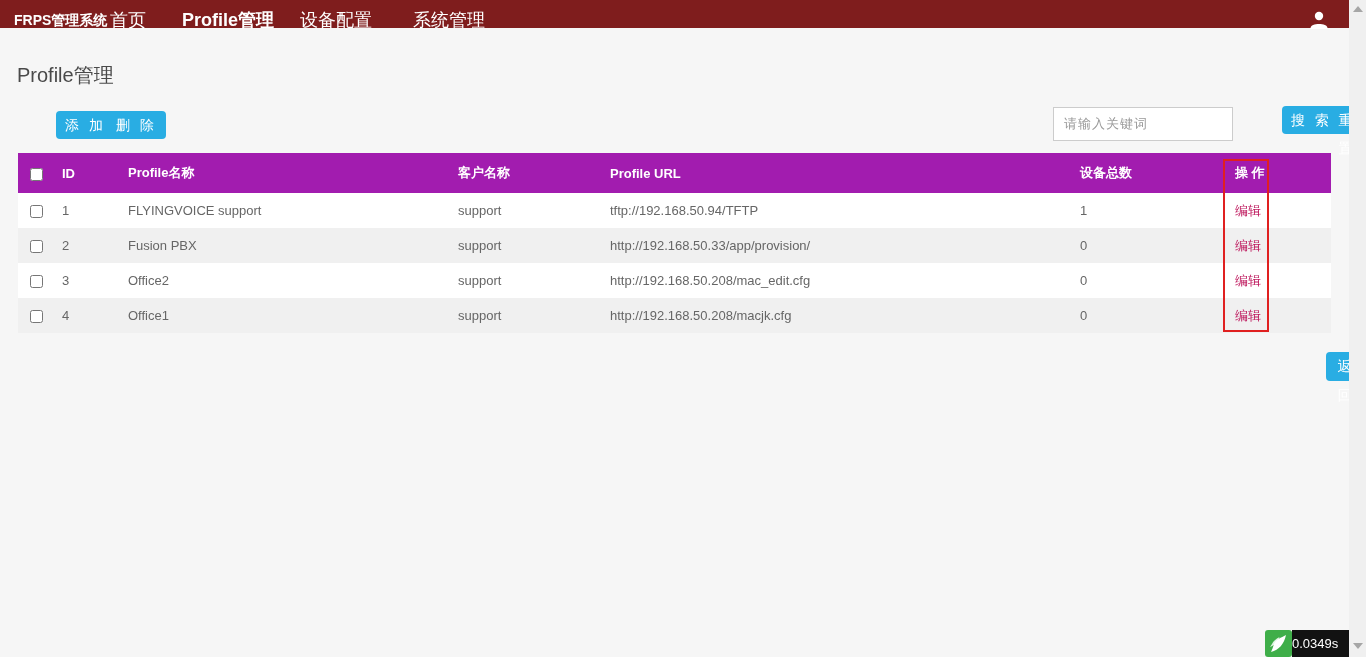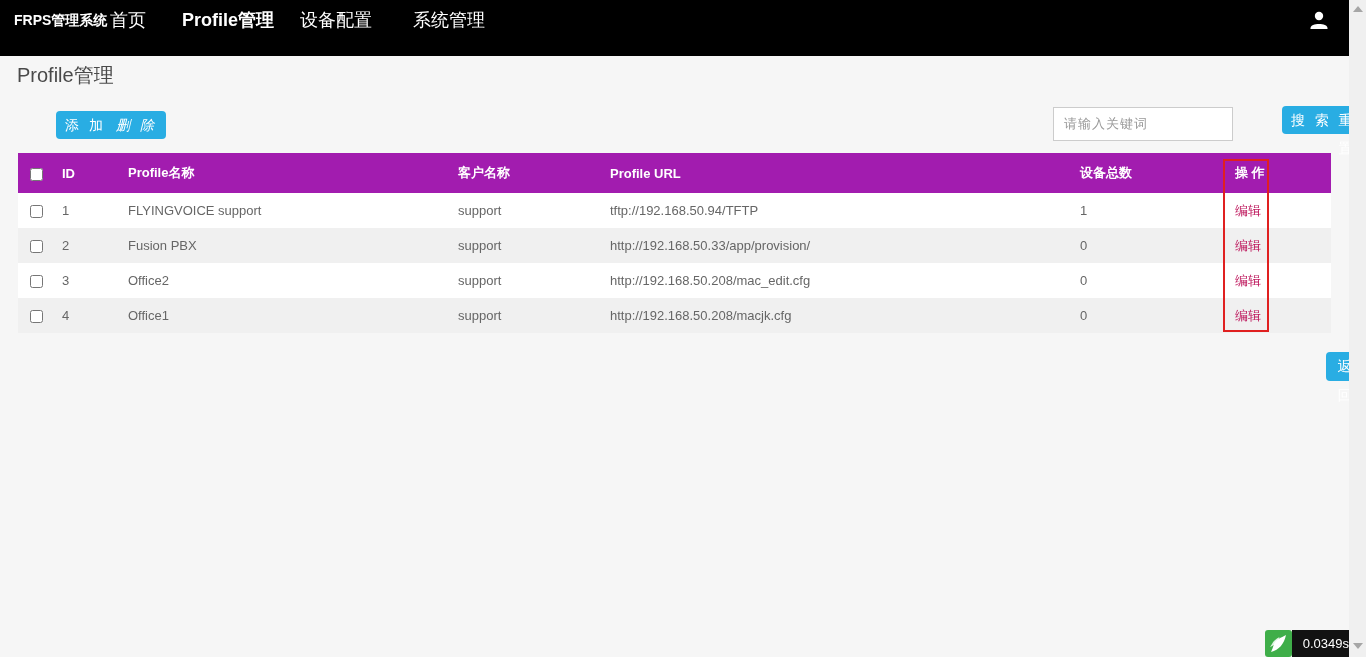--- a/index.html
+++ b/index.html
@@ -6,22 +6,22 @@
   html,body { width:1366px; height:657px; overflow:hidden; }
   body {
     font-family:"Liberation Sans","DejaVu Sans",sans-serif;
     background:#f6f6f6;
     position:relative;
     font-size:13px;
     color:#666;
   }
   
   .navbar {
-    position:absolute; left:0; top:0; width:1349px; height:56px;
-    background:#000000;
+    position:absolute; left:0; top:0; width:1349px; height:28px;
+    background:#7f1d1d;
   }
   .navbar .brand {
     position:absolute; left:14px; top:0; line-height:40px;
     color:#fff; font-weight:bold; font-size:14px; cursor:pointer;
   }
   .nav-item {
     position:absolute; top:0; line-height:40px; color:#fff;
     font-size:18px; text-decoration:none; cursor:pointer;
   }
   .nav-home    { left:110px; }
@@ -37,21 +37,21 @@
     font-size:20px; font-weight:normal; color:#4a4a4a;
   }
   
   .btn {
     display:inline-block; background:#29ade3; color:#fff; border:none;
     border-radius:4px; font-size:14px; letter-spacing:3px;
     padding:0 9px; height:28px; line-height:28px; cursor:pointer;
     font-family:inherit; text-align:center;margin-left:39px;
   }
   .btn-add    { position:absolute; left:17px;  top:111px; }
-  .btn-delete { position:absolute; left:68px;  top:111px;font-style:italic; }
+  .btn-delete { position:absolute; left:68px;  top:111px; }
   .search-input {
     position:absolute; left:1053px; top:107px; width:180px; height:34px;
     border:1px solid #ccc; background:#fff; padding:0 10px;
     font-size:13px; color:#555; font-family:Liberation Serif, serif; outline:none;
   }
   .search-input::placeholder { color:#999; letter-spacing:1px; }
   .btn-search { position:absolute; left:1243px; top:106px; }
   .btn-reset  { position:absolute; left:1289px; top:106px; }
   
   .profile-table {
@@ -72,21 +72,21 @@
   .btn-back { position:absolute; left:1287px; top:352px; height:29px; line-height:29px; }
   
   .annotation-rect {
     position:absolute; left:1223px; top:159px; width:46px; height:173px;
     border:2px solid #e02020; pointer-events:none;
   }
   
   .tp-icon { position:absolute; left:1265px; top:630px; width:27px; height:27px; }
   .time-badge {
     position:absolute; left:1292px; top:630px; width:57px; height:27px;
-    background:#121212; color:#fff; font-size:13px; text-align:right;
+    background:#121212; color:#fff; font-size:13px; text-align:left;
     line-height:27px; cursor:pointer;
   }
   
   .scrollbar {
     position:absolute; right:0; top:0; width:17px; height:657px;
     background:#f0f0f0;
   }
   .sb-arrow-up {
     position:absolute; left:4px; top:6px; width:0; height:0;
     border-left:5px solid transparent; border-right:5px solid transparent;

